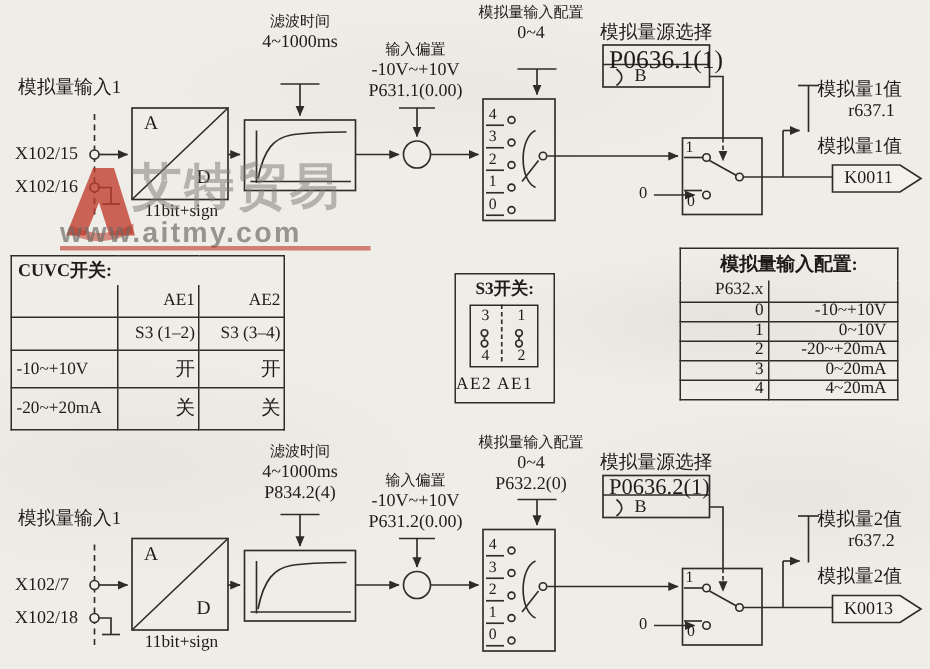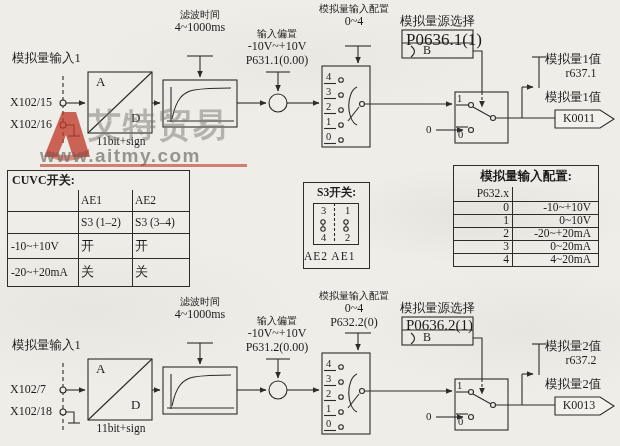--- a/index.html
+++ b/index.html
@@ -18,21 +18,21 @@
   .ch{position:absolute;left:0;width:620px;height:160px}
   .lbl{position:absolute;line-height:1.05;white-space:nowrap;font-size:12px}
   .b{font-weight:normal}
   .ctr{text-align:center}
   .dg{font-size:10.5px}
   .blk{position:absolute;text-align:center;line-height:1.16;font-size:12px}
   .blk .t{font-weight:normal;font-size:10px}
   
   table.cuvc{position:absolute;left:7px;top:170px;width:182px;border-collapse:collapse;
     border:1.6px solid #2e2c29;table-layout:fixed}
-  table.cuvc td{border:1px solid #2e2c29;font-size:11.5px;text-align:left;padding:0 2px;overflow:hidden}
+  table.cuvc td{border:1px solid #2e2c29;font-size:11.5px;text-align:right;padding:0 2px;overflow:hidden}
   table.cuvc tr.tt td{border:none;text-align:left;font-weight:bold;font-size:12px;padding:1px 4px}
   table.cuvc tr.hh td{border-top:none}
   table.cuvc td.rng{text-align:left;padding-left:3px;font-size:11.5px}
   table.cuvc td.oc{font-size:13px}
   
   .s3{position:absolute;left:303px;top:182px;width:65px;height:85px;border:1.5px solid #2e2c29}
   .s3 .ttl{position:absolute;left:0;top:2px;width:100%;text-align:center;font-size:11.5px;font-weight:bold}
   .s3 .inner{position:absolute;left:9px;top:20px;width:44px;height:40px;border:1.2px solid #2e2c29}
   .s3 .d{position:absolute;font-size:10.5px;line-height:1}
   .s3 .ft{position:absolute;left:0;top:67px;width:100%;text-align:left;font-size:11.5px;letter-spacing:1px}
@@ -185,20 +185,21 @@
   <div class="ch" style="top:287px">
     <div class="lbl b" style="left:12px;top:52px;font-size:12.5px">模拟量输入1</div>
     <div class="lbl" style="left:10px;top:96px">X102/7</div>
     <div class="lbl" style="left:10px;top:118px">X102/18</div>
     <div class="lbl" style="left:96px;top:75px;font-size:13px">A</div>
     <div class="lbl" style="left:131px;top:111px;font-size:13px">D</div>
     <div class="lbl ctr" style="left:88px;top:135px;width:66px;font-size:11.5px">11bit+sign</div>
     <div class="blk" style="left:152px;top:9px;width:96px">
       <div class="t">滤波时间</div>
       <div>4~1000ms</div>
+      <div>P834.2(4)</div>
     </div>
     <div class="blk" style="left:232px;top:28px;width:90px">
       <div class="t">输入偏置</div>
       <div>-10V~+10V</div>
       <div>P631.2(0.00)</div>
     </div>
     <div class="blk" style="left:305px;top:3px;width:98px">
       <div class="t">模拟量输入配置</div>
       <div>0~4</div>
       <div>P632.2(0)</div>

